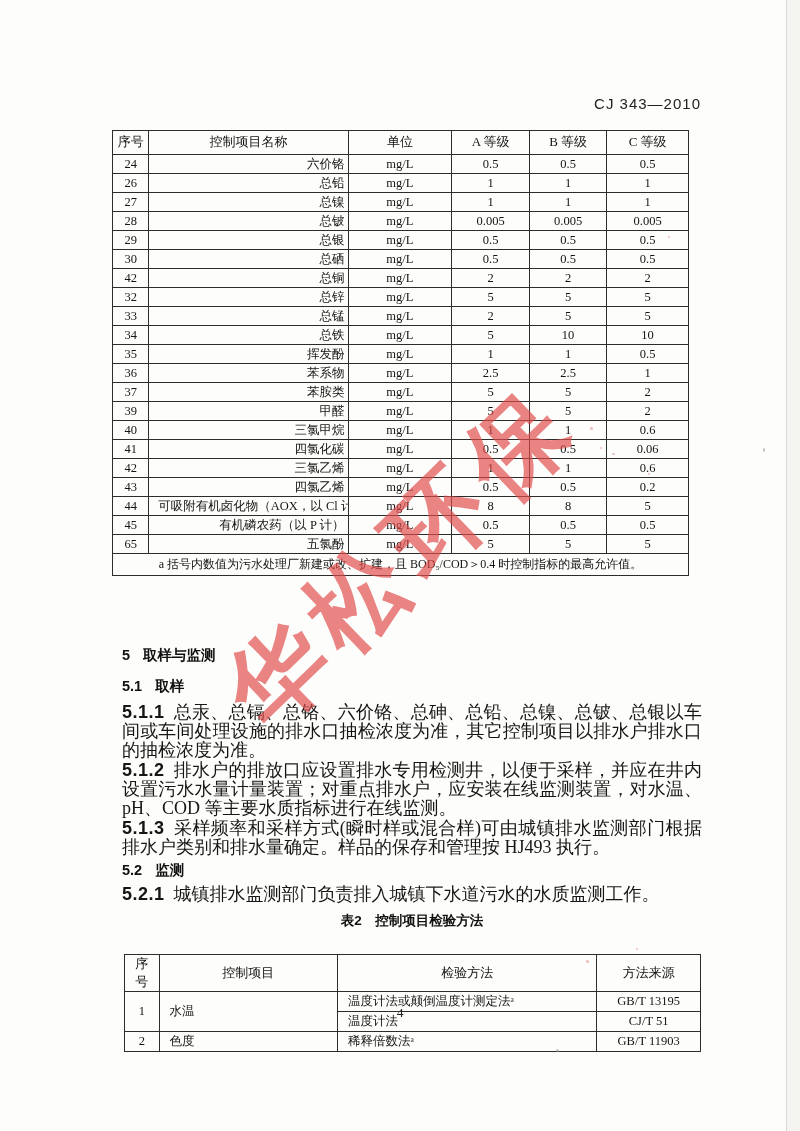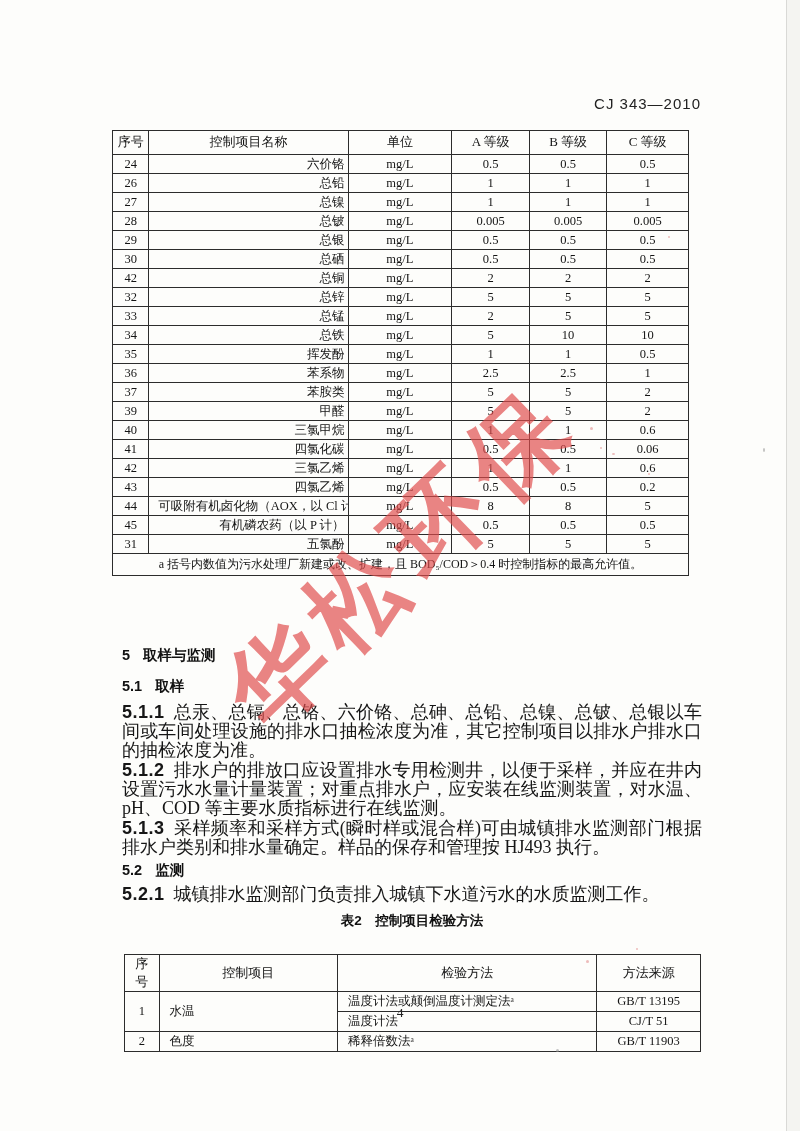--- a/index.html
+++ b/index.html
@@ -278,21 +278,21 @@
         <tr>
           <td>45</td>
           <td class="name">有机磷农药（以 P 计）</td>
           <td>mg/L</td>
           <td>0.5</td>
           <td>0.5</td>
           <td>0.5</td>
         </tr>
 
         <tr>
-          <td>31</td>
+          <td>65</td>
           <td class="name">五氯酚</td>
           <td>mg/L</td>
           <td>5</td>
           <td>5</td>
           <td>5</td>
         </tr>
       </tbody>
     <tbody>
       <tr class="fnote">
         <td colspan="6">a 括号内数值为污水处理厂新建或改、扩建，且 BOD₅/COD＞0.4 时控制指标的最高允许值。</td>

